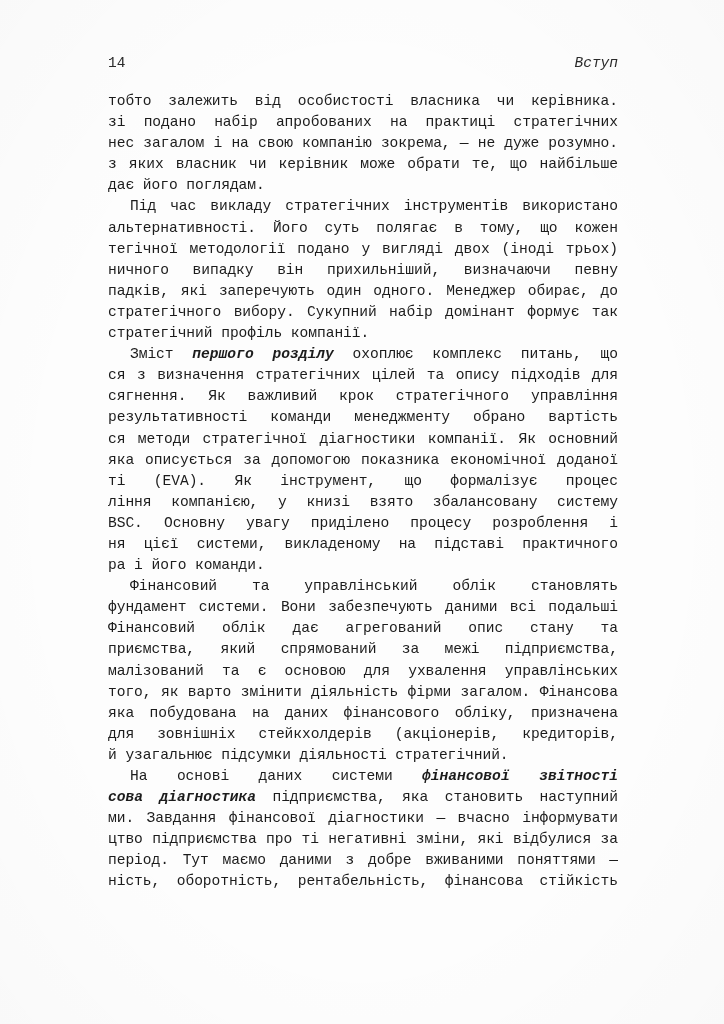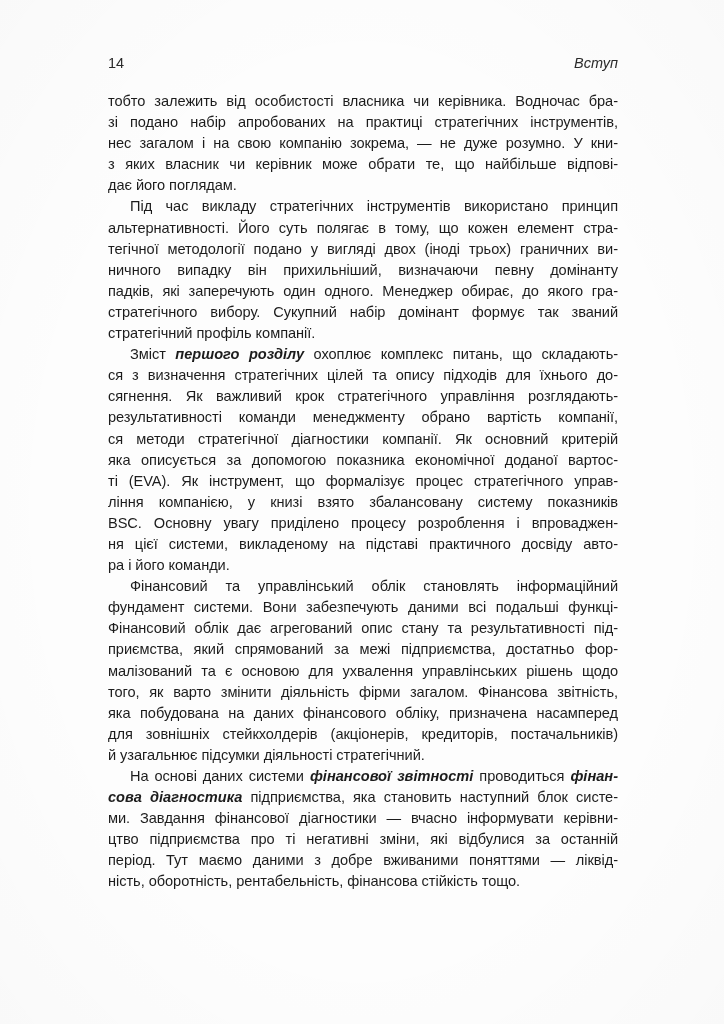--- a/index.html
+++ b/index.html
@@ -9,21 +9,21 @@
   body {
     width: 724px;
     height: 1024px;
     background: #fdfdfd;
     position: relative;
     overflow: hidden;
   }
   .page {
     position: absolute;
     inset: 0;
-    font-family: Liberation Sans, sans-serif;
+    font-family: Liberation Mono, monospace;
     color: #1c1c1c;
     background:
       radial-gradient(ellipse at 50% 50%, rgba(255,255,255,0) 60%, rgba(0,0,0,0.015) 100%),
       #fdfdfd;
   }
   .header {
     position: absolute;
     left: 108px;
     width: 510px;
     top: 55px;

